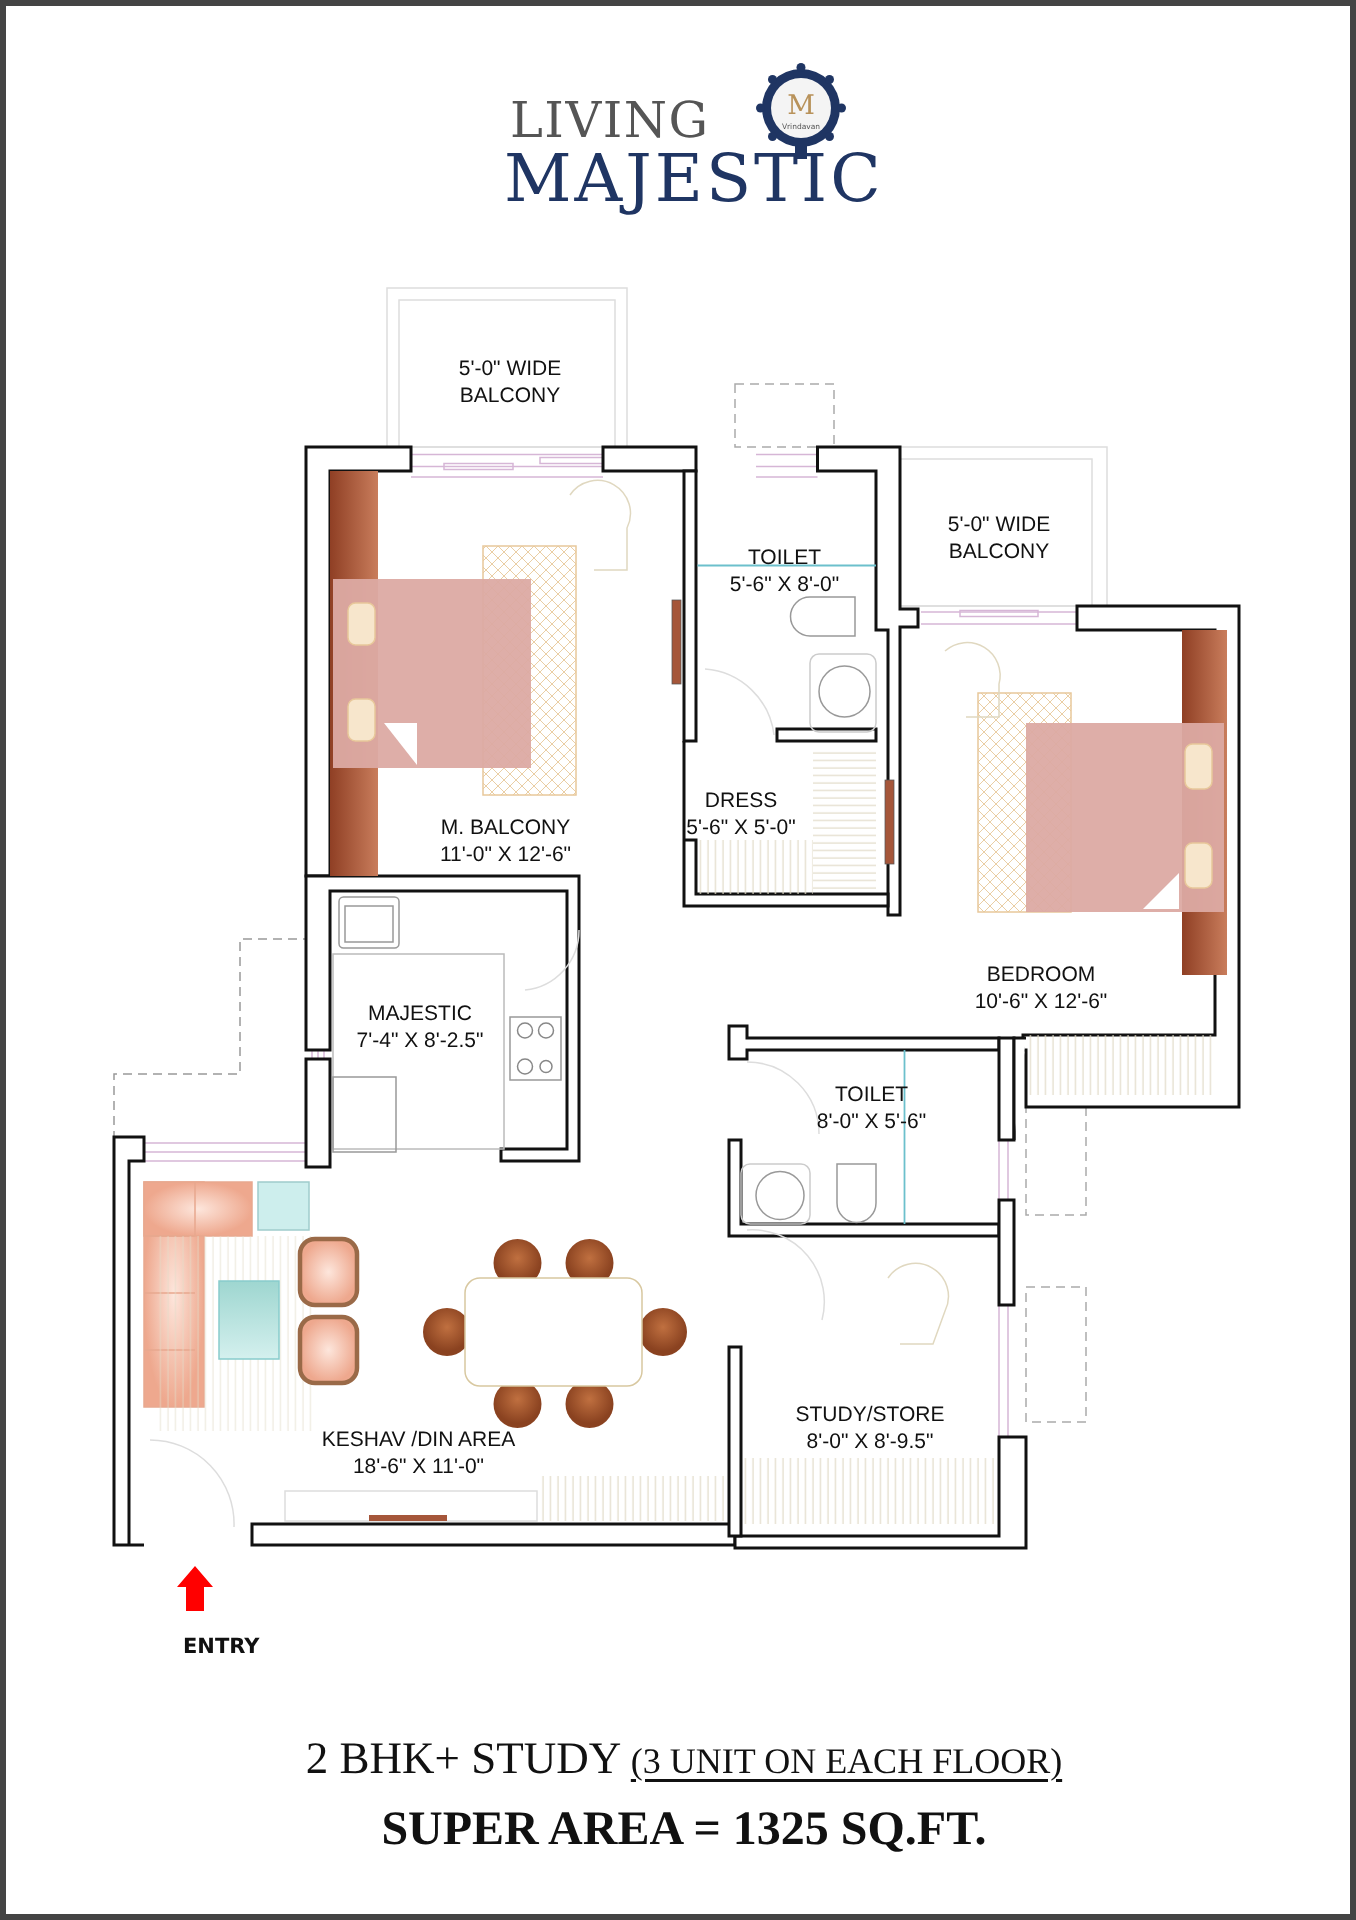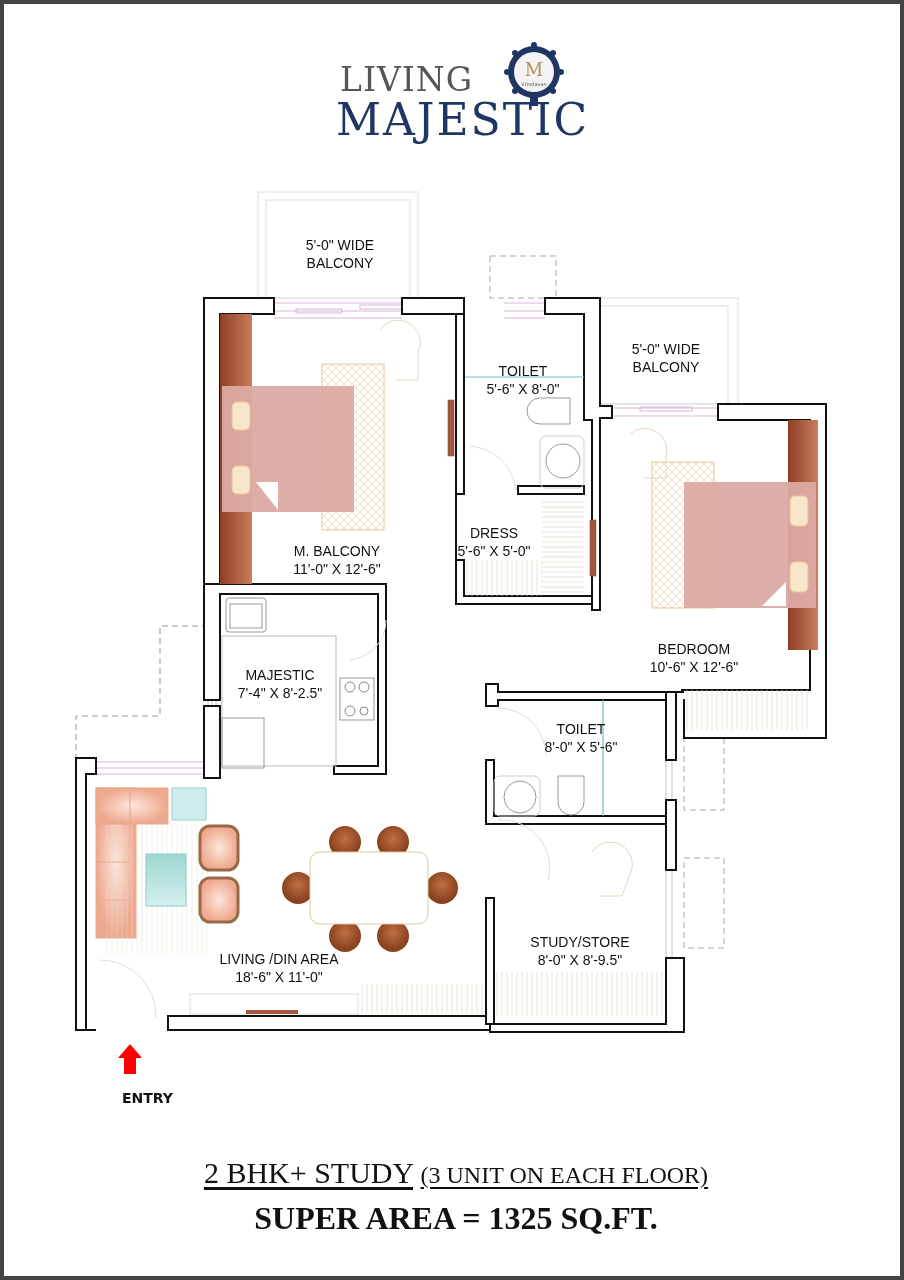--- a/index.html
+++ b/index.html
@@ -5,21 +5,21 @@
   html,body{margin:0;padding:0;background:#444;}
   body{width:904px;height:1280px;overflow:hidden;}
   .page{position:absolute;left:4px;top:4px;width:896px;height:1272px;background:#fff;}
   .logo{position:absolute;left:330px;top:38px;width:260px;height:110px;}
   .logo-keshav{position:absolute;left:6px;top:18px;font-family:"DejaVu Serif",serif;font-size:33px;color:#555;letter-spacing:1px;}
   .logo-majestic{position:absolute;left:2px;top:52px;font-family:"DejaVu Serif",serif;font-size:44px;color:#1f3563;letter-spacing:2px;}
   .plan{position:absolute;left:0;top:0;}
   .lbl{position:absolute;font-family:"Liberation Sans",sans-serif;font-size:14px;color:#111;text-align:center;line-height:18px;white-space:nowrap;transform:translateX(-50%);}
   .entry-label{position:absolute;left:96px;top:1086px;font-family:"DejaVu Sans",sans-serif;font-weight:bold;font-size:14px;color:#111;margin-left:22px;}
   .title1{position:absolute;left:0;width:904px;top:1152px;text-align:center;font-family:"Liberation Serif",serif;font-size:30px;color:#111;}
-  .title1 .main{text-decoration:underline;text-underline-offset:4px;}
+  .title1 .main{text-underline-offset:4px;}
   .title1 .sub{font-size:24px;text-decoration:underline;text-underline-offset:4px;text-align:right;}
   .title2{position:absolute;left:0;width:904px;top:1196px;text-align:center;font-family:"Liberation Serif",serif;font-weight:bold;font-size:32px;color:#111;}
 </style>
 </head>
 <body>
 
 <div class="page">
 
   <div class="logo">
     <div class="logo-keshav">LIVING</div>
@@ -211,21 +211,21 @@
 
   <div class="lbl" style="left:336px;top:232px"><span>5'-0" WIDE</span><br><span>BALCONY</span></div>
   <div class="lbl" style="left:519px;top:358px"><span>TOILET</span><br><span>5'-6" X 8'-0"</span></div>
   <div class="lbl" style="left:662px;top:336px"><span>5'-0" WIDE</span><br><span>BALCONY</span></div>
   <div class="lbl" style="left:333px;top:538px"><span>M. BALCONY</span><br><span>11'-0" X 12'-6"</span></div>
   <div class="lbl" style="left:490px;top:520px"><span>DRESS</span><br><span>5'-6" X 5'-0"</span></div>
   <div class="lbl" style="left:690px;top:636px"><span>BEDROOM</span><br><span>10'-6" X 12'-6"</span></div>
   <div class="lbl" style="left:276px;top:662px"><span>MAJESTIC</span><br><span>7'-4" X 8'-2.5"</span></div>
   <div class="lbl" style="left:577px;top:716px"><span>TOILET</span><br><span>8'-0" X 5'-6"</span></div>
   <div class="lbl" style="left:576px;top:929px"><span>STUDY/STORE</span><br><span>8'-0" X 8'-9.5"</span></div>
-  <div class="lbl" style="left:275px;top:946px"><span>LIVING /DIN AREA</span><br><span>18'-6" X 11'-0"</span></div>
+  <div class="lbl" style="left:275px;top:946px"><span>KESHAV /DIN AREA</span><br><span>18'-6" X 11'-0"</span></div>
 
   <div class="entry-label">ENTRY</div>
 
   <div class="title1">
     <span class="main">2 BHK+ STUDY</span>
     <span class="sub">(3 UNIT ON EACH FLOOR)</span>
   </div>
   <div class="title2">SUPER AREA = 1325 SQ.FT.</div>
 </div>
 

